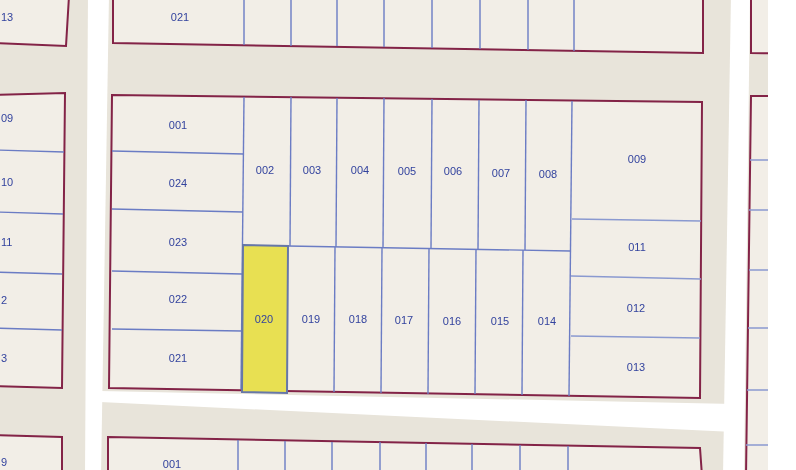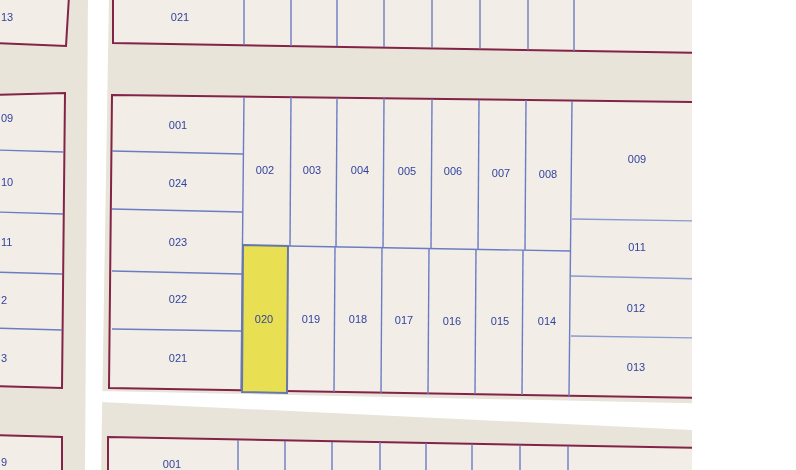--- a/index.html
+++ b/index.html
@@ -1,18 +1,18 @@
 <!DOCTYPE html>
 <html><head>
 <meta charset="utf-8">
 <style>
   html,body{margin:0;padding:0;}
   .map-wrap{
     position:relative;
-    width:692px;height:470px;
+    width:768px;height:470px;
     overflow:hidden;
     background:#f9a8d4;
     font-family:"Liberation Sans", sans-serif;
   }
   svg{position:absolute;left:0;top:0;display:block;}
   .street{fill:#ffffff;stroke:none;}
   .block{fill:#f2eee7;stroke:#832347;stroke-width:2;}
   .lotline{stroke:#6b7cc4;stroke-width:1.4;fill:none;}
   .lotline-light{stroke:#8a99d0;stroke-width:1.4;fill:none;}
   .highlight{stroke-width:2;}

